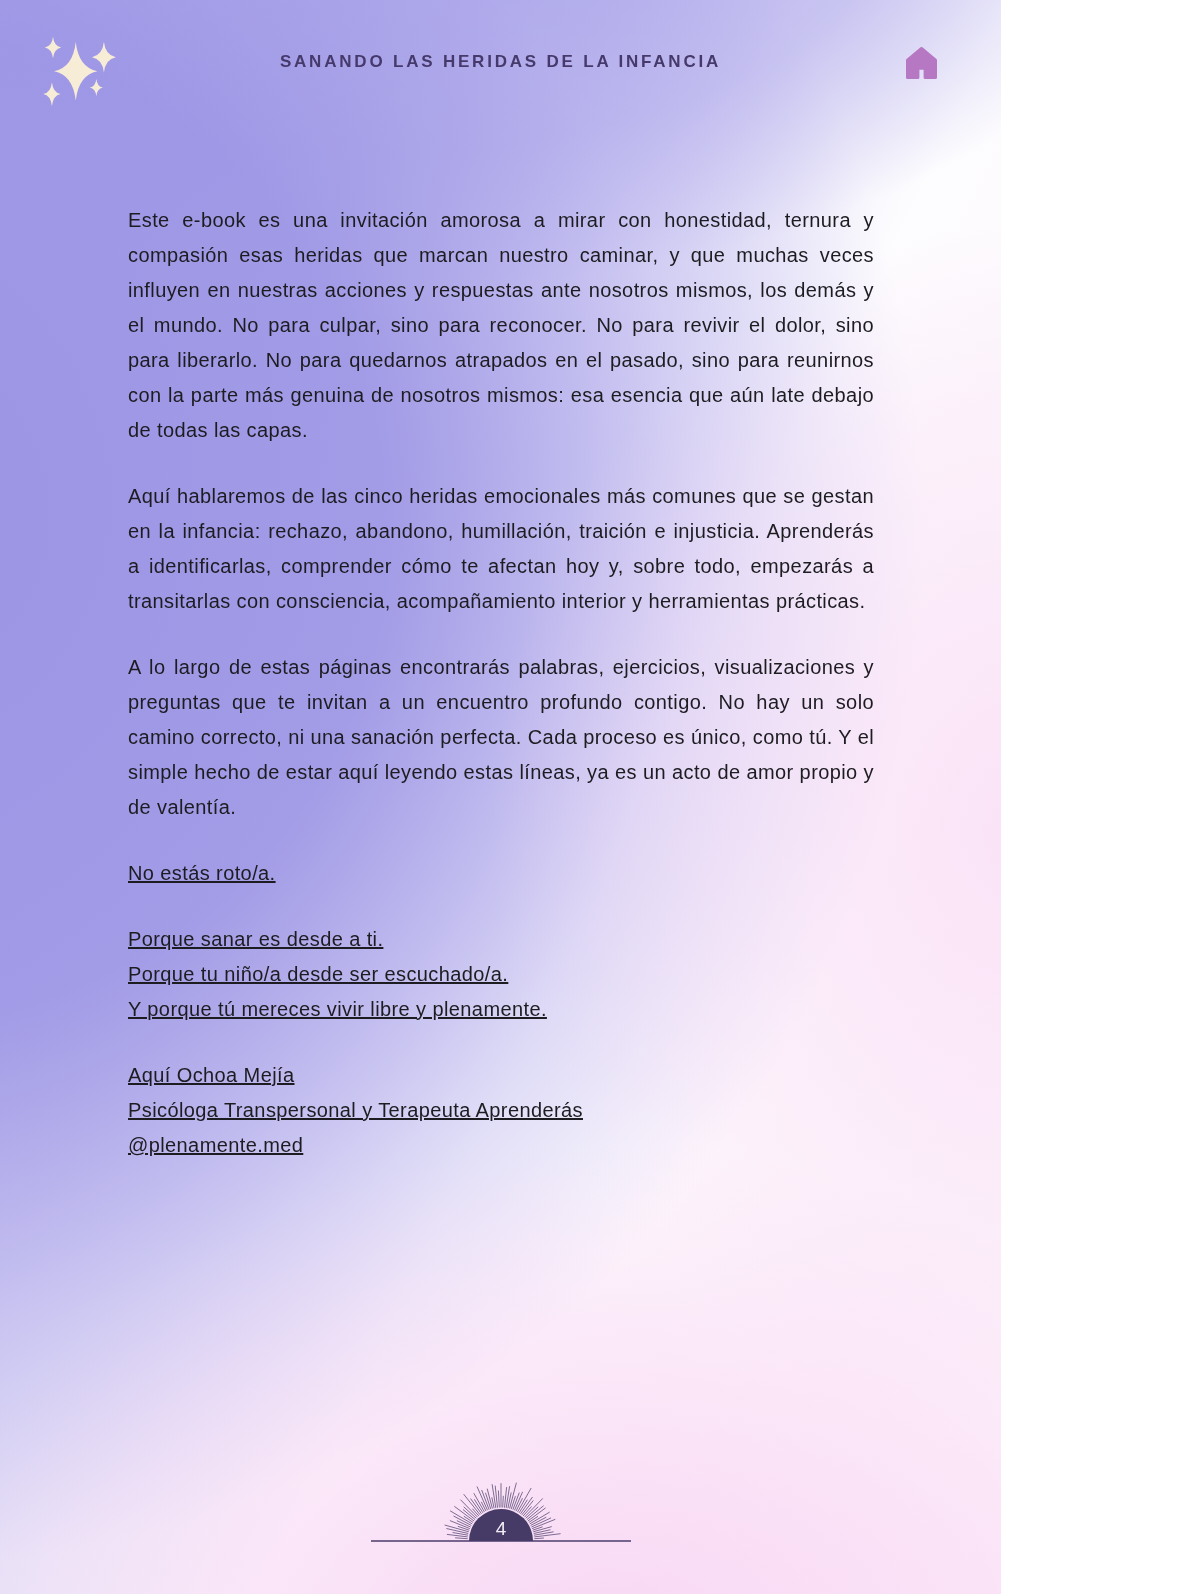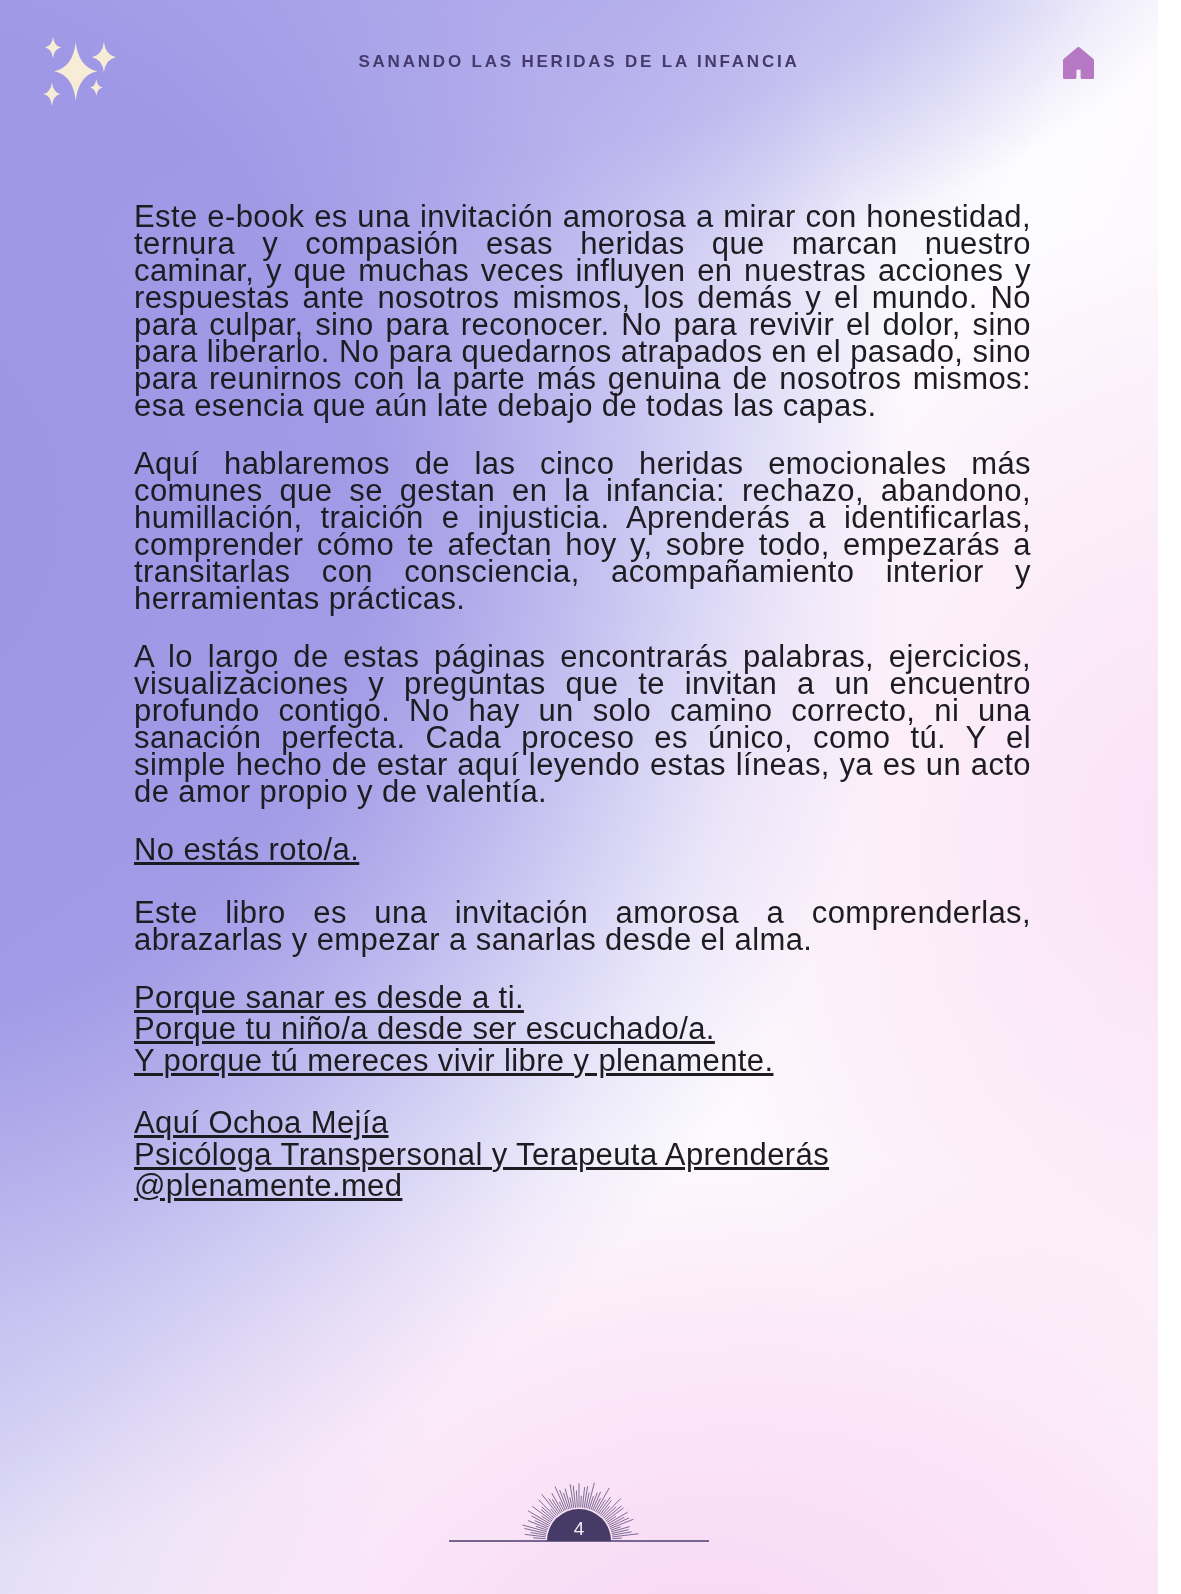--- a/index.html
+++ b/index.html
@@ -2,30 +2,29 @@
 <html lang="es"><head>
 <meta charset="utf-8">
 <style>
   html, body { margin: 0; padding: 0; }
   body {
     font-family: "Liberation Sans", "DejaVu Sans", sans-serif;
     -webkit-font-smoothing: antialiased;
   }
   .page {
     position: relative;
-    width: 1151px;
+    width: 1001px;
     height: 1594px;
     overflow: hidden;
     background:
       radial-gradient(1000px 760px at 60% 106%, rgba(247,204,241,0.80) 0%, rgba(247,204,241,0.34) 48%, rgba(247,204,241,0) 72%),
       radial-gradient(820px 920px at 103% 52%, rgba(248,212,243,0.60) 0%, rgba(248,212,243,0.22) 48%, rgba(248,212,243,0) 66%),
       radial-gradient(1280px 1300px at -10% 33%, #9c95e5 0%, rgba(156,149,229,0.90) 38%, rgba(173,167,235,0.42) 62%, rgba(173,167,235,0) 80%),
       radial-gradient(1060px 560px at 38% -8%, rgba(166,160,233,0.95) 0%, rgba(166,160,233,0.52) 50%, rgba(166,160,233,0) 75%),
       linear-gradient(115deg, #beb9ee 0%, #dcd8f5 34%, #fdfcfe 58%, #fdf3fb 100%);
-    padding-left: 7px;
   }
 
   
   .page-header { position: absolute; top: 0; left: 0; right: 0; height: 110px; }
   .sparkles-wrap { position: absolute; left: 40px; top: 28px; width: 78px; height: 78px; }
   .header-title {
     position: absolute; left: 0; right: 0; top: 52px;
     text-align: center;
     font-size: 17px;
     font-weight: 700;
@@ -35,23 +34,23 @@
   .home-wrap { position: absolute; right: 62px; top: 45px; width: 35px; height: 36px; cursor: pointer; }
 
   
   .content {
     position: absolute;
     left: 118px;
     right: 127px;
     top: 203px;
   }
   .para {
-    margin: 0 0 31px 16px;
-    font-size: 31px;
-    line-height: 27px;
+    margin: 0 0 31px 10px;
+    font-size: 20px;
+    line-height: 35px;
     letter-spacing: 0.4px;
     color: #1d1c21;
   }
   .justify { text-align: justify; }
   .line-group div { min-height: 31.5px; text-decoration: underline; }
 
   
   .page-footer {
     position: absolute;
     left: 0; right: 0; bottom: 45px;
@@ -93,21 +92,20 @@
 
   <main class="content">
     <p class="para justify">Este e-book es una invitación amorosa a mirar con honestidad, ternura y compasión esas heridas que marcan nuestro caminar, y que muchas veces influyen en nuestras acciones y respuestas ante nosotros mismos, los demás y el mundo. No para culpar, sino para reconocer. No para revivir el dolor, sino para liberarlo. No para quedarnos atrapados en el pasado, sino para reunirnos con la parte más genuina de nosotros mismos: esa esencia que aún late debajo de todas las capas.</p>
     <p class="para justify">Aquí hablaremos de las cinco heridas emocionales más comunes que se gestan en la infancia: rechazo, abandono, humillación, traición e injusticia. Aprenderás a identificarlas, comprender cómo te afectan hoy y, sobre todo, empezarás a transitarlas con consciencia, acompañamiento interior y herramientas prácticas.</p>
     <p class="para justify">A lo largo de estas páginas encontrarás palabras, ejercicios, visualizaciones y preguntas que te invitan a un encuentro profundo contigo. No hay un solo camino correcto, ni una sanación perfecta. Cada proceso es único, como tú. Y el simple hecho de estar aquí leyendo estas líneas, ya es un acto de amor propio y de valentía.</p>
 
     <div class="para line-group">
       <div>No estás roto/a.</div>
     </div>
 
-    <p class="para justify">Este libro es una invitación amorosa a comprenderlas, abrazarlas y empezar a sanarlas desde el alma.</p>
 
     <div class="para line-group">
       <div>Porque sanar es desde a ti.</div>
       <div>Porque tu niño/a desde ser escuchado/a.</div>
       <div>Y porque tú mereces vivir libre y plenamente.</div>
     </div>
 
 
     <div class="para line-group">
       <div>Aquí Ochoa Mejía</div>

